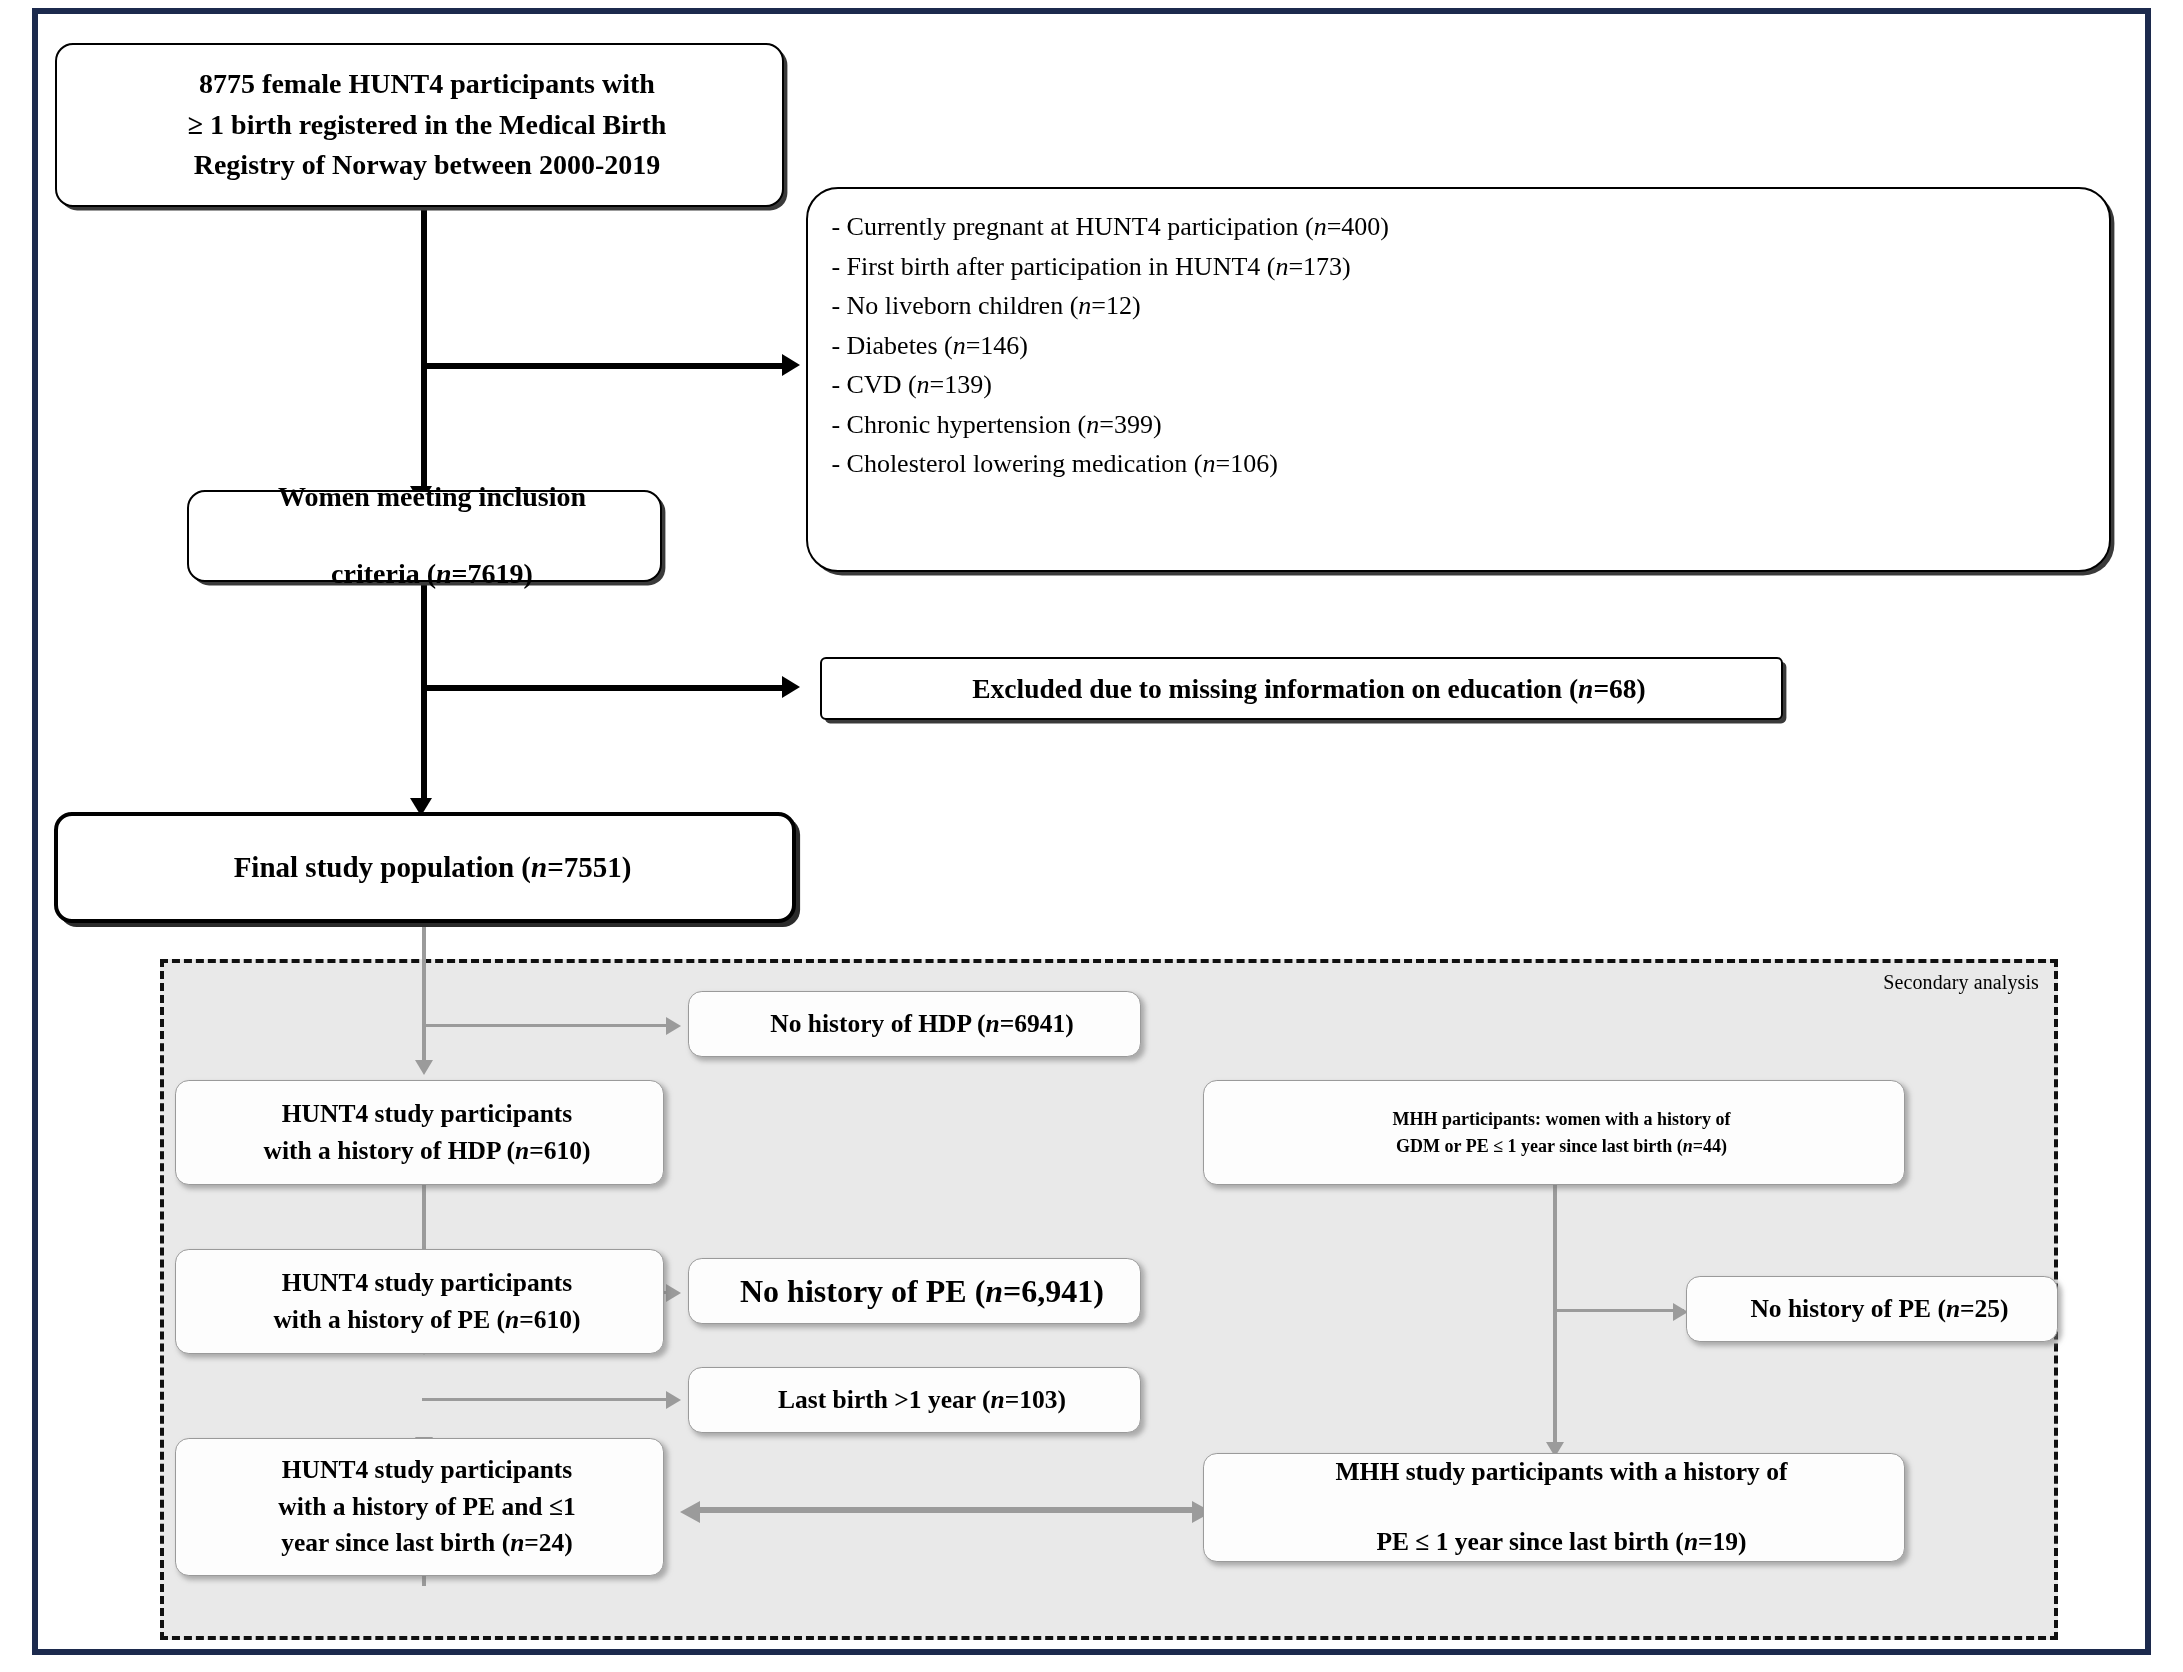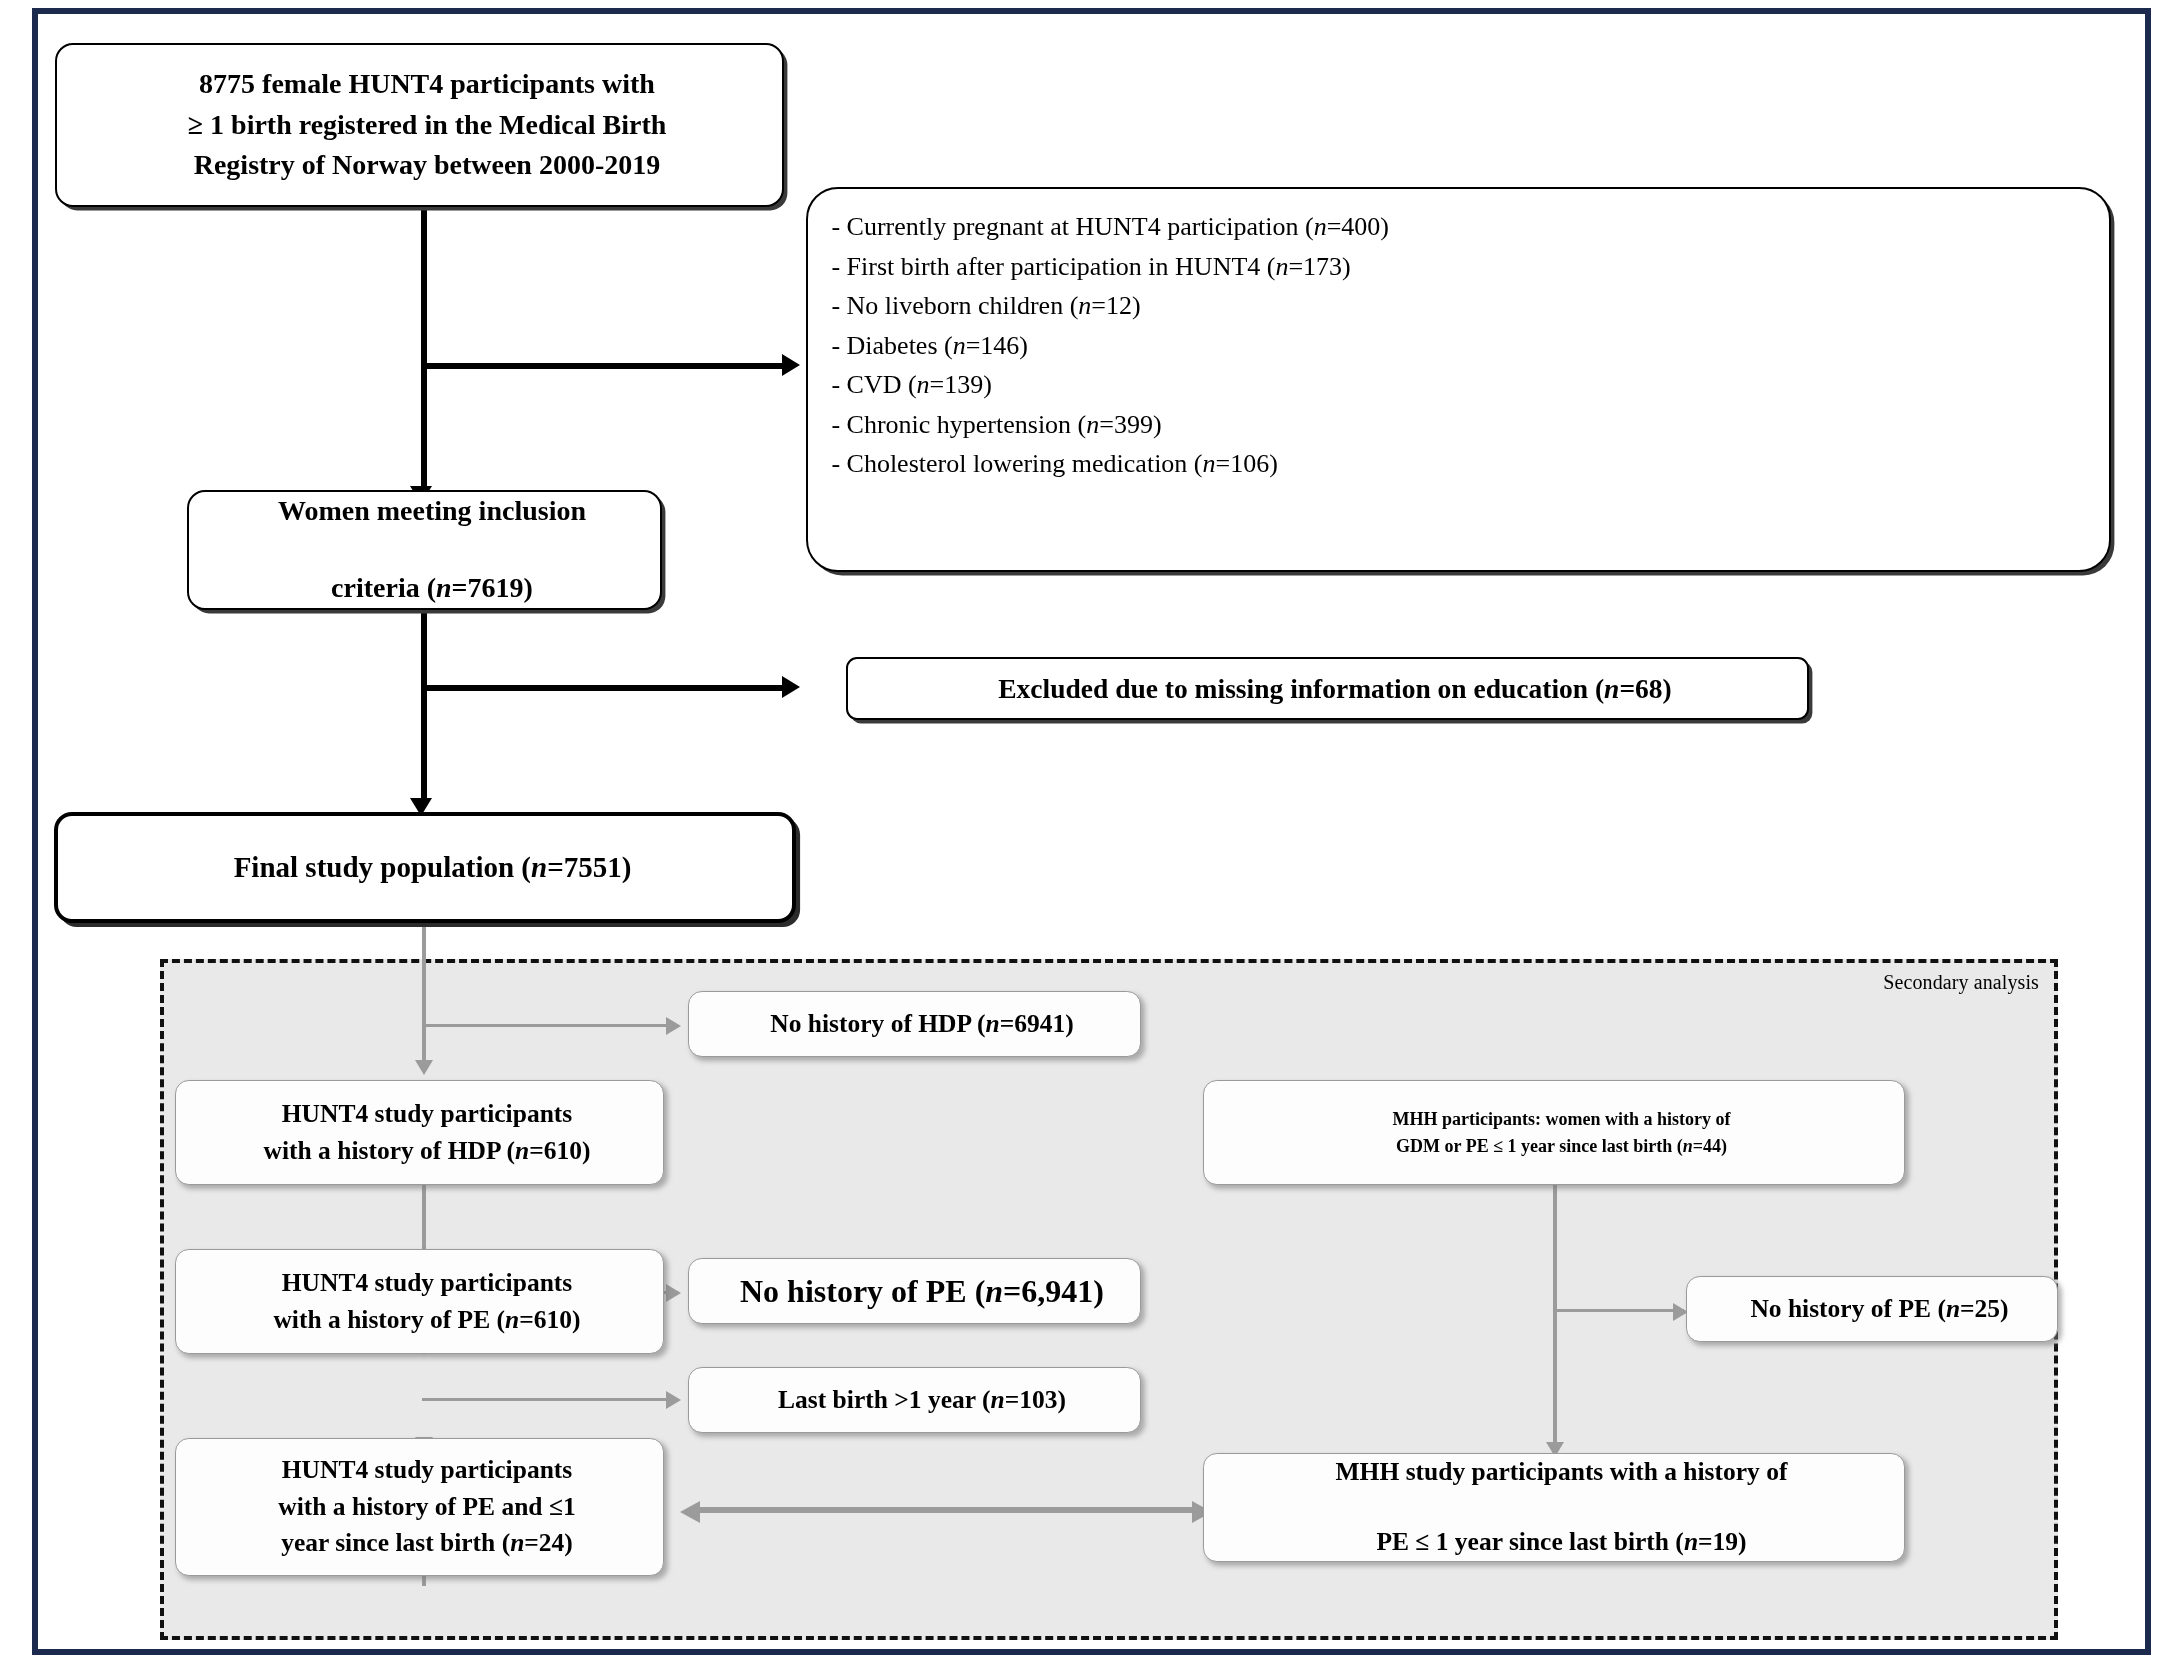--- a/index.html
+++ b/index.html
@@ -142,26 +142,26 @@
   <div class="box pbox" id="exclusion-box" style="left:806px;top:187px;width:1305px;height:385px;border-radius:32px;">
     <div class="excl-item">- Currently pregnant at HUNT4 participation (<i>n</i>=400)</div>
     <div class="excl-item">- First birth after participation in HUNT4 (<i>n</i>=173)</div>
     <div class="excl-item">- No liveborn children (<i>n</i>=12)</div>
     <div class="excl-item">- Diabetes (<i>n</i>=146)</div>
     <div class="excl-item">- CVD (<i>n</i>=139)</div>
     <div class="excl-item">- Chronic hypertension (<i>n</i>=399)</div>
     <div class="excl-item">- Cholesterol lowering medication (<i>n</i>=106)</div>
   </div>
 
-  <div class="box pbox ctr" style="left:187px;top:490px;width:475px;height:120px;flex-direction:column;justify-content:center;font-size:28px;line-height:1.45;gap:36px;">
+  <div class="box pbox ctr" style="left:187px;top:490px;width:475px;height:92px;flex-direction:column;justify-content:center;font-size:28px;line-height:1.45;gap:36px;">
     <div class="txt">Women meeting inclusion</div>
     <div class="txt">criteria (<i>n</i>=7619)</div>
   </div>
 
-  <div class="box pbox ctr" style="left:846px;top:657px;width:963px;height:63px;border-radius:11px;font-size:27.5px;">
+  <div class="box pbox ctr" style="left:820px;top:657px;width:963px;height:63px;border-radius:6px;font-size:27.5px;">
     <div class="txt">Excluded due to missing information on education (<i>n</i>=68)</div>
   </div>
 
   <div class="box pbox thick ctr" style="left:54px;top:812px;width:742px;height:111px;font-size:29px;">
     <div class="txt">Final study population (<i>n</i>=7551)</div>
   </div>
 
   <div class="box sbox ctr" style="left:688px;top:991px;width:453px;height:66px;font-size:25.5px;">
     <div class="txt">No history of HDP (<i>n</i>=6941)</div>
   </div>

